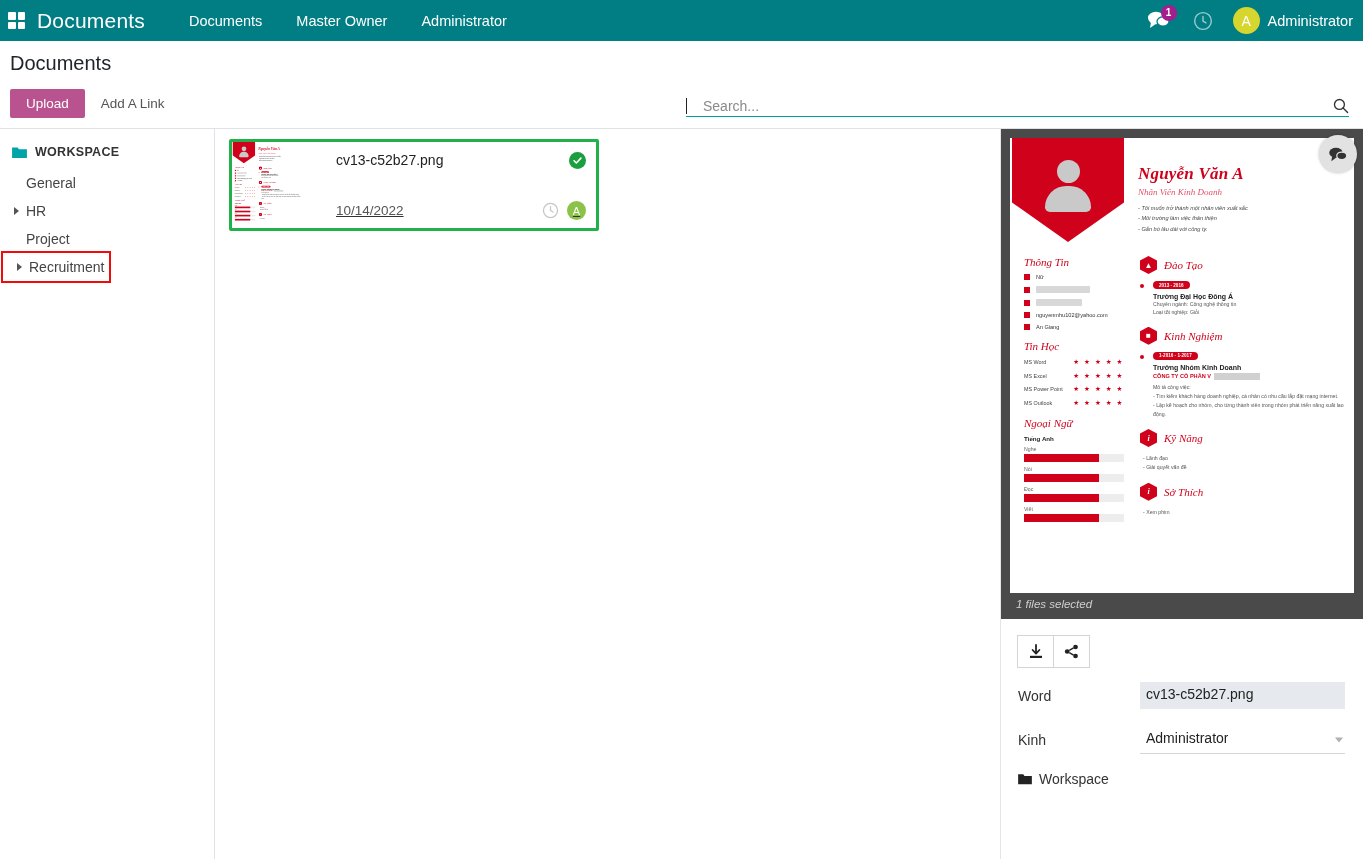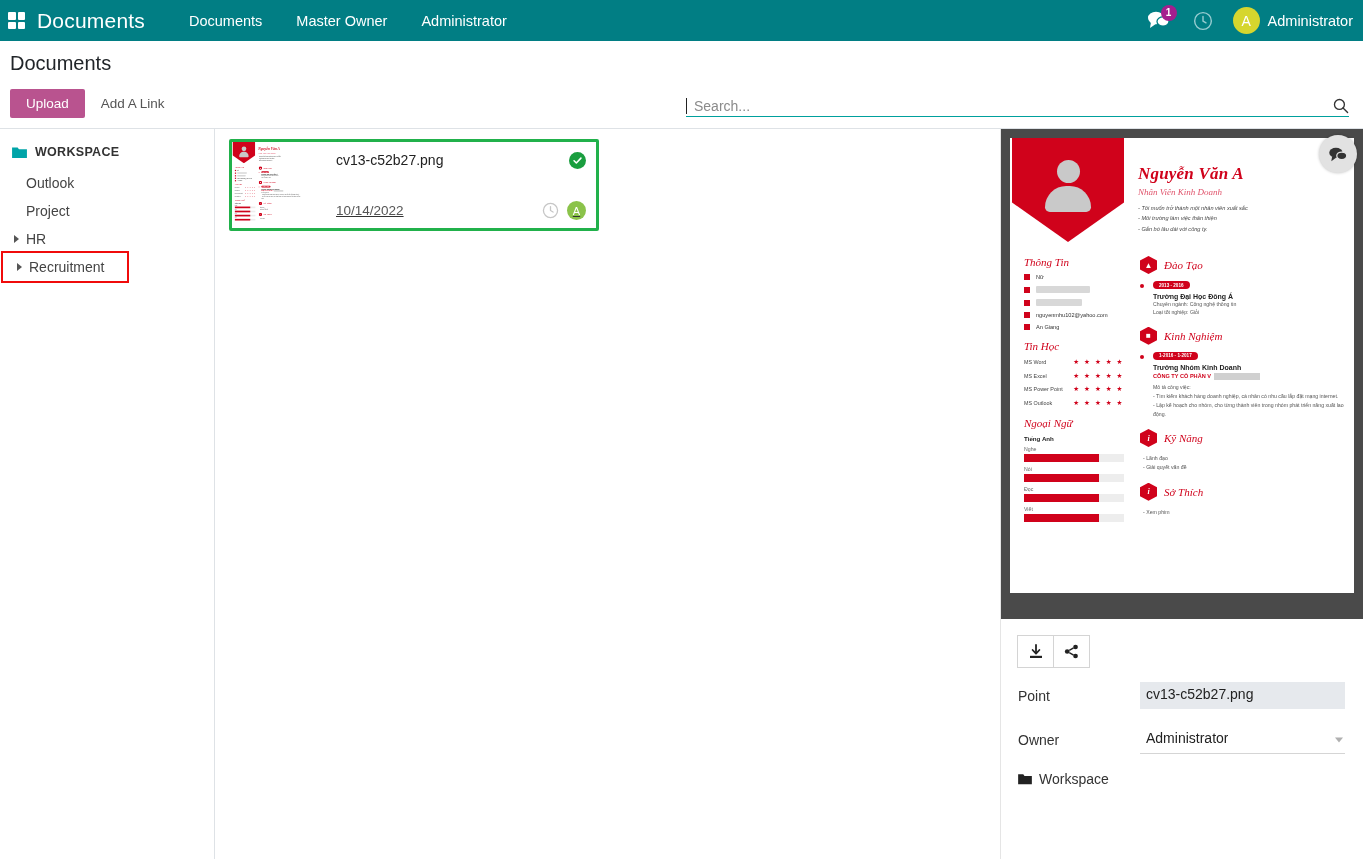--- a/index.html
+++ b/index.html
@@ -114,21 +114,21 @@
     padding-bottom: 2px;
   }
   .search-input {
     flex: 1;
     border: none;
     outline: none;
     font-size: 14px;
     font-family: "Liberation Sans", sans-serif;
     color: #333;
     background: transparent;
-    padding: 0 7px;
+    padding: 0 16px;
     border-left: 1px solid #222;
   }
   .search-input::placeholder { color: #8a8a8a; }
   .search-ico { width: 17px; height: 17px; cursor: pointer; }
 
   .cp-row2 {
     position: absolute;
     top: 90px;
     left: 0; right: 0;
     display: flex;
@@ -232,21 +232,21 @@
     position: absolute;
     left: 14px; top: 50%;
     transform: translateY(-50%);
     width: 0; height: 0;
     border-left: 5px solid #555;
     border-top: 4px solid transparent;
     border-bottom: 4px solid transparent;
   }
   .ws-item.highlight-red {
     outline: 2.5px solid #f00b0b;
-    width: 124px;
+    width: 106px;
     margin-left: 3px;
   }
 
   .content {
     flex: 1;
     background: #fff;
     padding: 10px 14px;
     position: relative;
     overflow: hidden;
   }
@@ -589,28 +589,28 @@
 <div class="main">
 
   <div class="sidebar">
     <div class="ws-header">
       <svg class="folder-ico-teal" viewBox="0 0 16 14">
         <path d="M0 1.6 H6 L7.4 3.4 H16 V13 H0 Z" fill="#00a4a8"></path>
       </svg>
       <span>WORKSPACE</span>
     </div>
     <div class="ws-item">
-      <span>Outlook</span>
-    </div>
-    <div class="ws-item">
-      <span>Project</span>
+      <span>General</span>
     </div>
     <div class="ws-item">
       <span class="caret"></span>
       <span>HR</span>
+    </div>
+    <div class="ws-item">
+      <span>Project</span>
     </div>
     <div class="ws-item highlight-red">
       <span class="caret"></span>
       <span>Recruitment</span>
     </div>
   </div>
 
   <div class="content">
     <div class="doc-card">
       <div class="thumb">
@@ -896,20 +896,21 @@
                 <div class="cv-hex">i</div>
                 <div class="cv-sec-title" style="margin:0">Sở Thích</div>
               </div>
               <div class="cv-mini-list">
                 <div>- Xem phim</div>
               </div>
             </div>
           </div>
         </div>
       </div>
+      <div class="files-selected">1 files selected</div>
     </div>
 
     <div class="action-bar">
       <div class="action-btn">
         <svg width="16" height="16" viewBox="0 0 16 16">
           <path d="M8 1 V8.4" stroke="#222" stroke-width="1.8" stroke-linecap="round"></path>
           <path d="M4.6 6 L8 9.6 L11.4 6" fill="none" stroke="#222" stroke-width="1.8" stroke-linecap="round" stroke-linejoin="round"></path>
           <rect x="2" y="11.8" width="12" height="2.2" fill="#222"></rect>
         </svg>
       </div>
@@ -919,30 +920,30 @@
           <circle cx="12.3" cy="12.8" r="2.5" fill="#222"></circle>
           <circle cx="3.4" cy="8" r="2.5" fill="#222"></circle>
           <path d="M5.6 6.9 L10.2 4.2 M5.6 9.1 L10.2 11.8" stroke="#222" stroke-width="1.5"></path>
         </svg>
       </div>
     </div>
 
     <div class="form-area">
       <div class="form-row">
         <div class="form-label">
-          <span>Point</span>
+          <span>Word</span>
         </div>
         <div class="form-value filled">
           <span class="val-text">cv13-c52b27.png</span>
         </div>
       </div>
 
       <div class="form-row">
         <div class="form-label">
-          <span>Owner</span>
+          <span>Kinh</span>
         </div>
         <div class="form-value underline">
           <span class="val-text">Administrator</span>
           <span class="dd-caret"></span>
         </div>
       </div>
 
       <div class="form-row">
         <div class="form-label">
           <svg width="14" height="12" viewBox="0 0 16 14">

